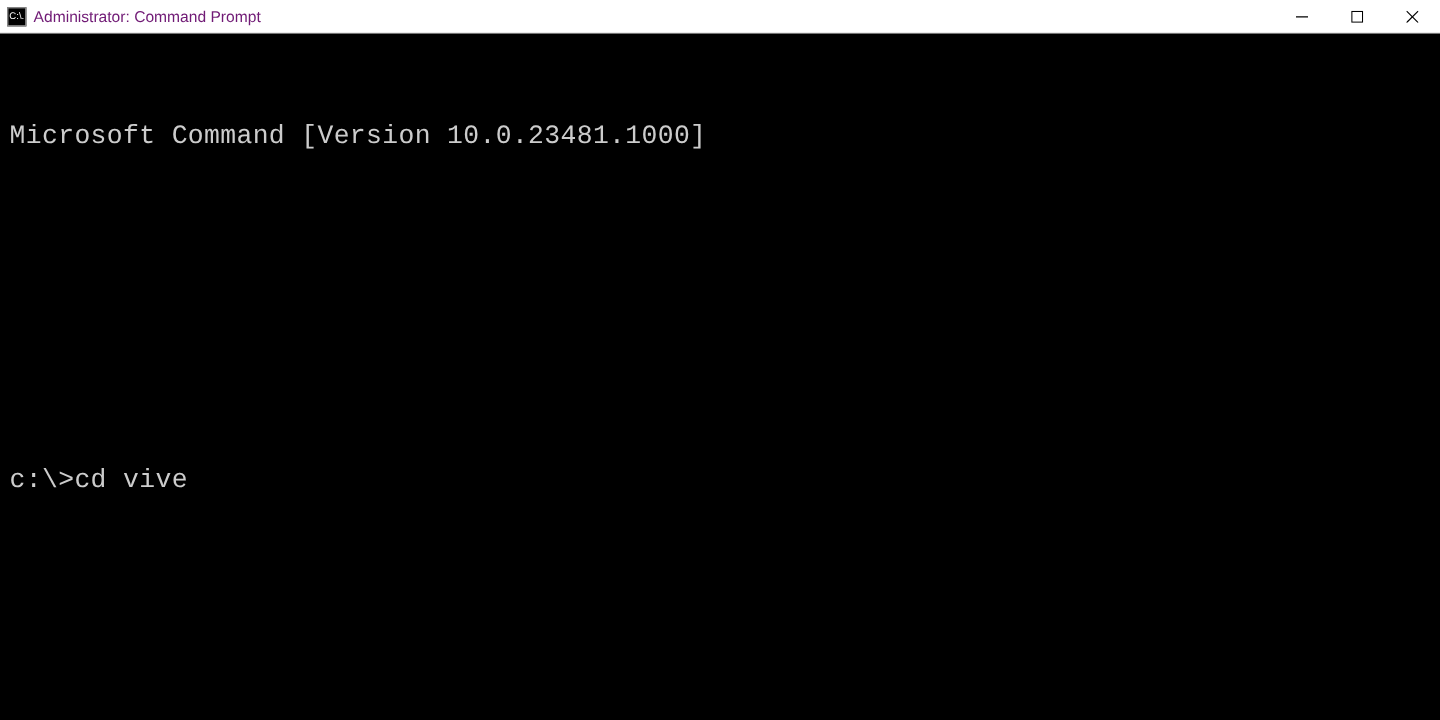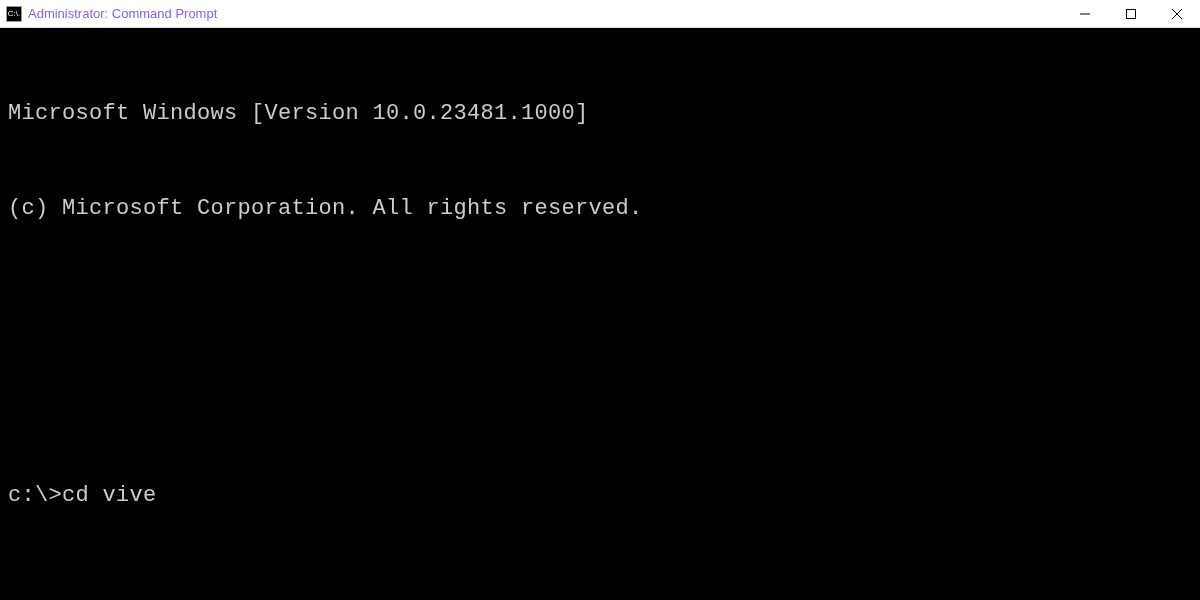--- a/index.html
+++ b/index.html
@@ -31,21 +31,21 @@
       align-items: center;
       justify-content: center;
       font-size: 8px;
       color: #fff;
       font-family: Arial, sans-serif;
       margin-right: 6px;
     }
     .title-text {
       font-family: 'Segoe UI', Arial, sans-serif;
       font-size: 13px;
-      color: #8b5cf6;
+      color: #701a75;
       flex: 1;
     }
     .window-controls {
       display: flex;
       margin-left: auto;
       height: 100%;
     }
     .window-btn {
       width: 46px;
       height: 28px;
@@ -95,22 +95,21 @@
     <div class="window-btn">
       <svg viewBox="0 0 10 10">
           <line x1="0" y1="0" x2="10" y2="10"></line>
           <line x1="10" y1="0" x2="0" y2="10"></line>
         </svg>
     </div>
   </div>
 </div>
 
 <div class="terminal-content">
-  <div class="line">Microsoft Windows [Version 10.0.23481.1000]</div>
-  <div class="line">(c) Microsoft Corporation. All rights reserved.</div>
+  <div class="line">Microsoft Command [Version 10.0.23481.1000]</div>
   <div class="line">&nbsp;</div>
   <div class="line">&nbsp;</div>
   <div class="line">c:\&gt;cd vive</div>
   
   
   
   
   
   
   

